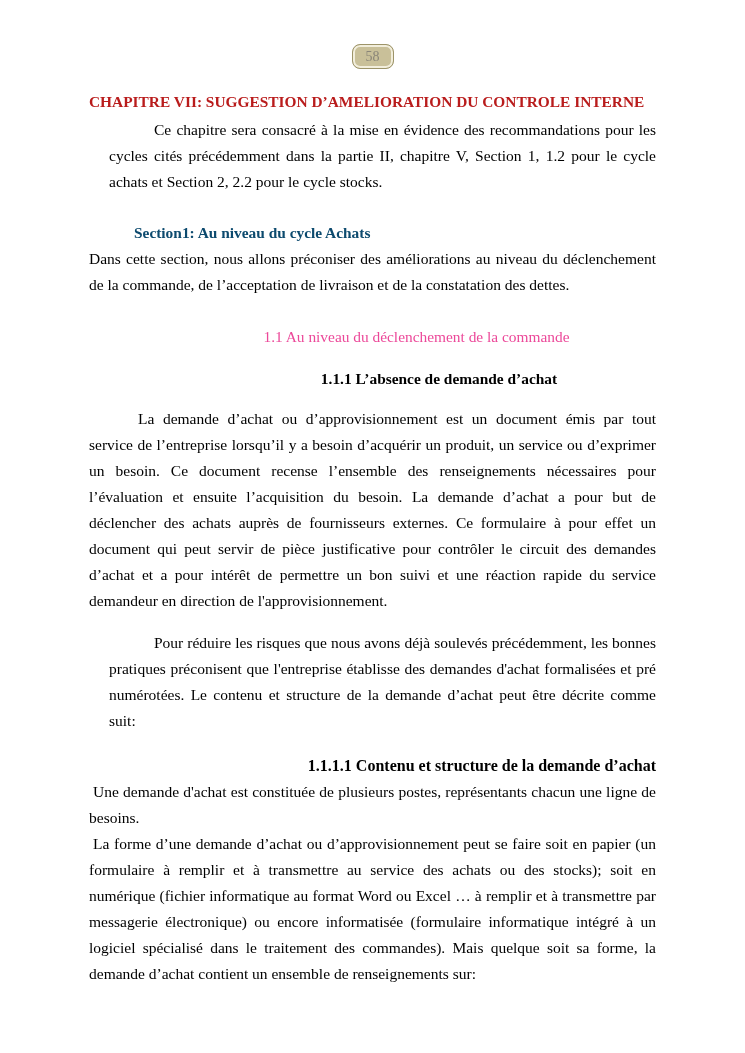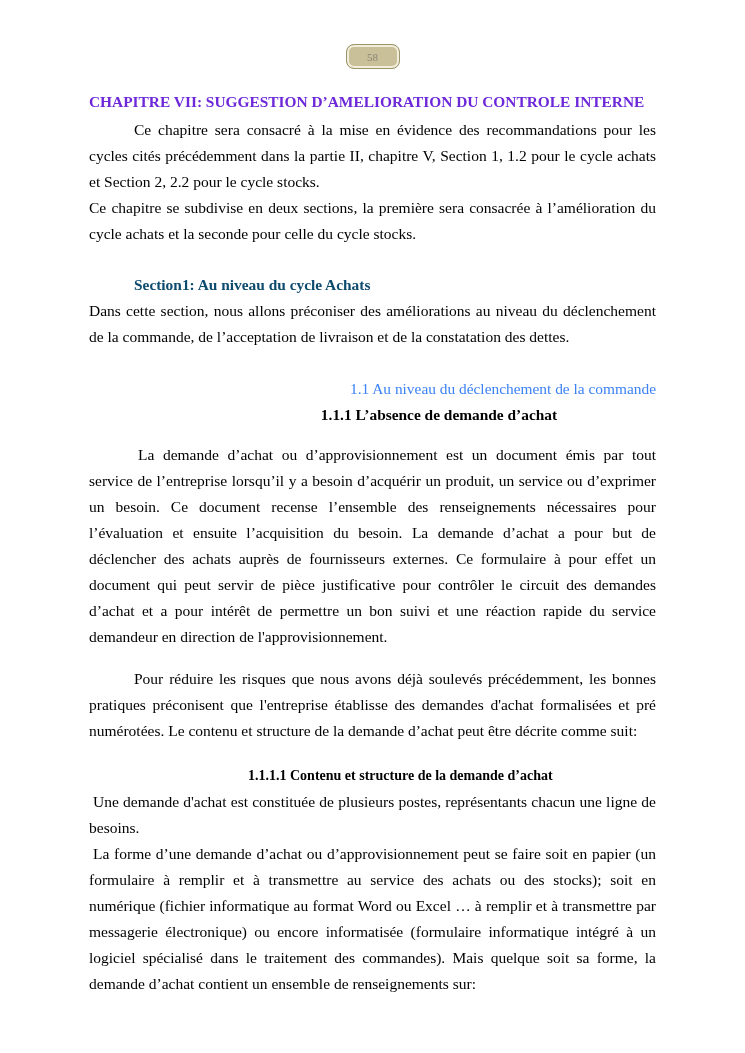--- a/index.html
+++ b/index.html
@@ -12,95 +12,94 @@
     width: 745px;
     height: 1053px;
     background: #ffffff;
     overflow: hidden;
     font-family: "Liberation Serif", "DejaVu Serif", serif;
     color: #000000;
     box-sizing: border-box;
     padding: 44px 89px 0 89px;
   }
   .page-number-badge {
-    width: 54px;
+    width: 42px;
     height: 25px;
     margin: 0 auto;
     background: #c9c099;
     border: 1px solid #9d9469;
     border-radius: 8px;
     box-shadow: inset 0 0 0 2px #f2eedc;
     display: flex;
     align-items: center;
     justify-content: center;
-    font-size: 11px;
+    font-size: 14px;
     color: #8a8578;
     box-sizing: border-box;
   }
   .chapter-title {
     margin: 20px 0 2px 0;
     font-weight: bold;
     font-size: 15.4px;
     line-height: 26px;
-    color: #6d28d9;
+    color: #b91c1c;
   }
   p {
     margin: 0;
     font-size: 15.5px;
     line-height: 26px;
     text-align: justify;
   }
-  .indent { text-indent: 45px; }
+  .indent { text-indent: 45px; margin-left: 20px; }
   .indent-lg { text-indent: 49px; }
   .tiny-indent { text-indent: 4px; }
   .sec-heading {
     margin: 25px 0 0 45px;
     font-weight: bold;
     font-size: 15.4px;
     line-height: 26px;
     color: #0c4a6e;
   }
   .sub-heading-blue {
-    margin: 26px 0 0 88px;
+    margin: 26px 0 16px 88px;
     font-size: 15.4px;
     line-height: 26px;
-    color: #3b82f6;
-    text-align: right;
+    color: #ec4899;
+    text-align: center;
   }
   .sub-heading-bold {
     margin: 0 0 0 133px;
     font-weight: bold;
     font-size: 15.4px;
     line-height: 26px;
     text-align: center;
   }
   .sub-sub-heading-bold {
     margin: 19px 0 0 159px;
     font-weight: bold;
-    font-size: 14px;
+    font-size: 16px;
     line-height: 26px;
-    text-align: left;
+    text-align: right;
   }
   .mt-p4 { margin-top: 14px; }
   .mt-p5 { margin-top: 16px; }
 </style>
 </head>
 <body>
 
 <div class="page">
 
   <div class="page-number-badge">
     <span>58</span>
   </div>
 
   <div class="chapter-title">CHAPITRE VII: SUGGESTION D’AMELIORATION DU CONTROLE INTERNE</div>
 
   <p class="indent">Ce chapitre sera consacré à la mise en évidence des recommandations pour les cycles cités précédemment dans la partie II, chapitre V, Section 1, 1.2 pour le cycle achats et Section 2, 2.2 pour le cycle stocks.</p>
 
-  <p>Ce chapitre se subdivise en deux sections, la première sera consacrée à l’amélioration du cycle achats et la seconde pour celle du cycle stocks.</p>
 
   <div class="sec-heading">Section1: Au niveau du cycle Achats</div>
 
   <p>Dans cette section, nous allons préconiser des améliorations au niveau du déclenchement de la commande, de l’acceptation de livraison et de la constatation des dettes.</p>
 
   <div class="sub-heading-blue">1.1 Au niveau du déclenchement de la commande</div>
 
   <div class="sub-heading-bold">1.1.1 L’absence de demande d’achat</div>
 
   <p class="indent-lg mt-p4">La demande d’achat ou d’approvisionnement est un document émis par tout service de l’entreprise lorsqu’il y a besoin d’acquérir un produit, un service ou d’exprimer un besoin. Ce document recense l’ensemble des renseignements nécessaires pour l’évaluation et ensuite l’acquisition du besoin. La demande d’achat a pour but de déclencher des achats auprès de fournisseurs externes. Ce formulaire à pour effet un document qui peut servir de pièce justificative pour contrôler le circuit des demandes d’achat et a pour intérêt de permettre un bon suivi et une réaction rapide du service demandeur en direction de l'approvisionnement.</p>

